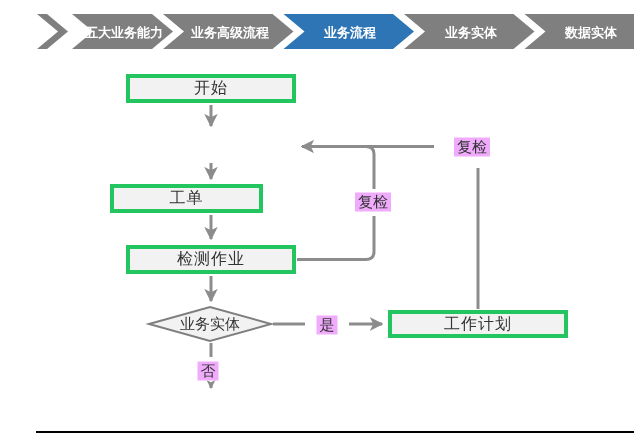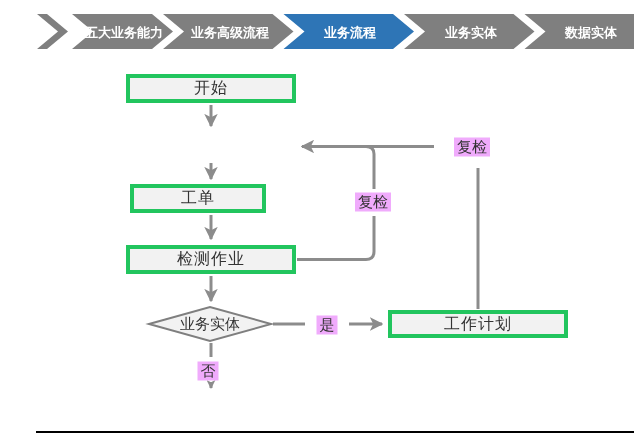--- a/index.html
+++ b/index.html
@@ -10,21 +10,21 @@
   .breadcrumb-svg text{font-family:"Liberation Sans",sans-serif;font-size:13px;font-weight:bold;}
   
   .flow-svg{position:absolute;left:0;top:0;}
   .connector{fill:none;stroke:#8c8c8c;stroke-width:3;}
   
   .node{position:absolute;box-sizing:border-box;background:#f2f2f2;border:4px solid #22c55e;
         display:flex;align-items:center;justify-content:center;
         font-size:16px;color:#333333;letter-spacing:1px;}
   .n-start{left:90px;top:74px;width:170px;height:29px;}
   .n-plan{left:90px;top:132px;width:170px;height:29px;}
-  .n-order{left:94px;top:184px;width:136px;height:29px;}
+  .n-order{left:74px;top:184px;width:153px;height:29px;}
   .n-inspect{left:90px;top:245px;width:170px;height:29px;}
   .n-repair{left:352px;top:310px;width:180px;height:28px;}
   .n-end{left:90px;top:394px;width:170px;height:29px;}
   .n-damage-text{position:absolute;left:113px;top:307px;width:122px;height:34px;
         display:flex;align-items:center;justify-content:center;font-size:15px;color:#333333;}
   
   .edge-label{position:absolute;transform:translate(-50%,-50%);font-size:15px;color:#333333;
         background:#f0abfc;padding:0 3px;white-space:nowrap;}
   .l-recheck-loop{left:337px;top:202px;}
   .l-recheck-repair{left:436px;top:147px;}

